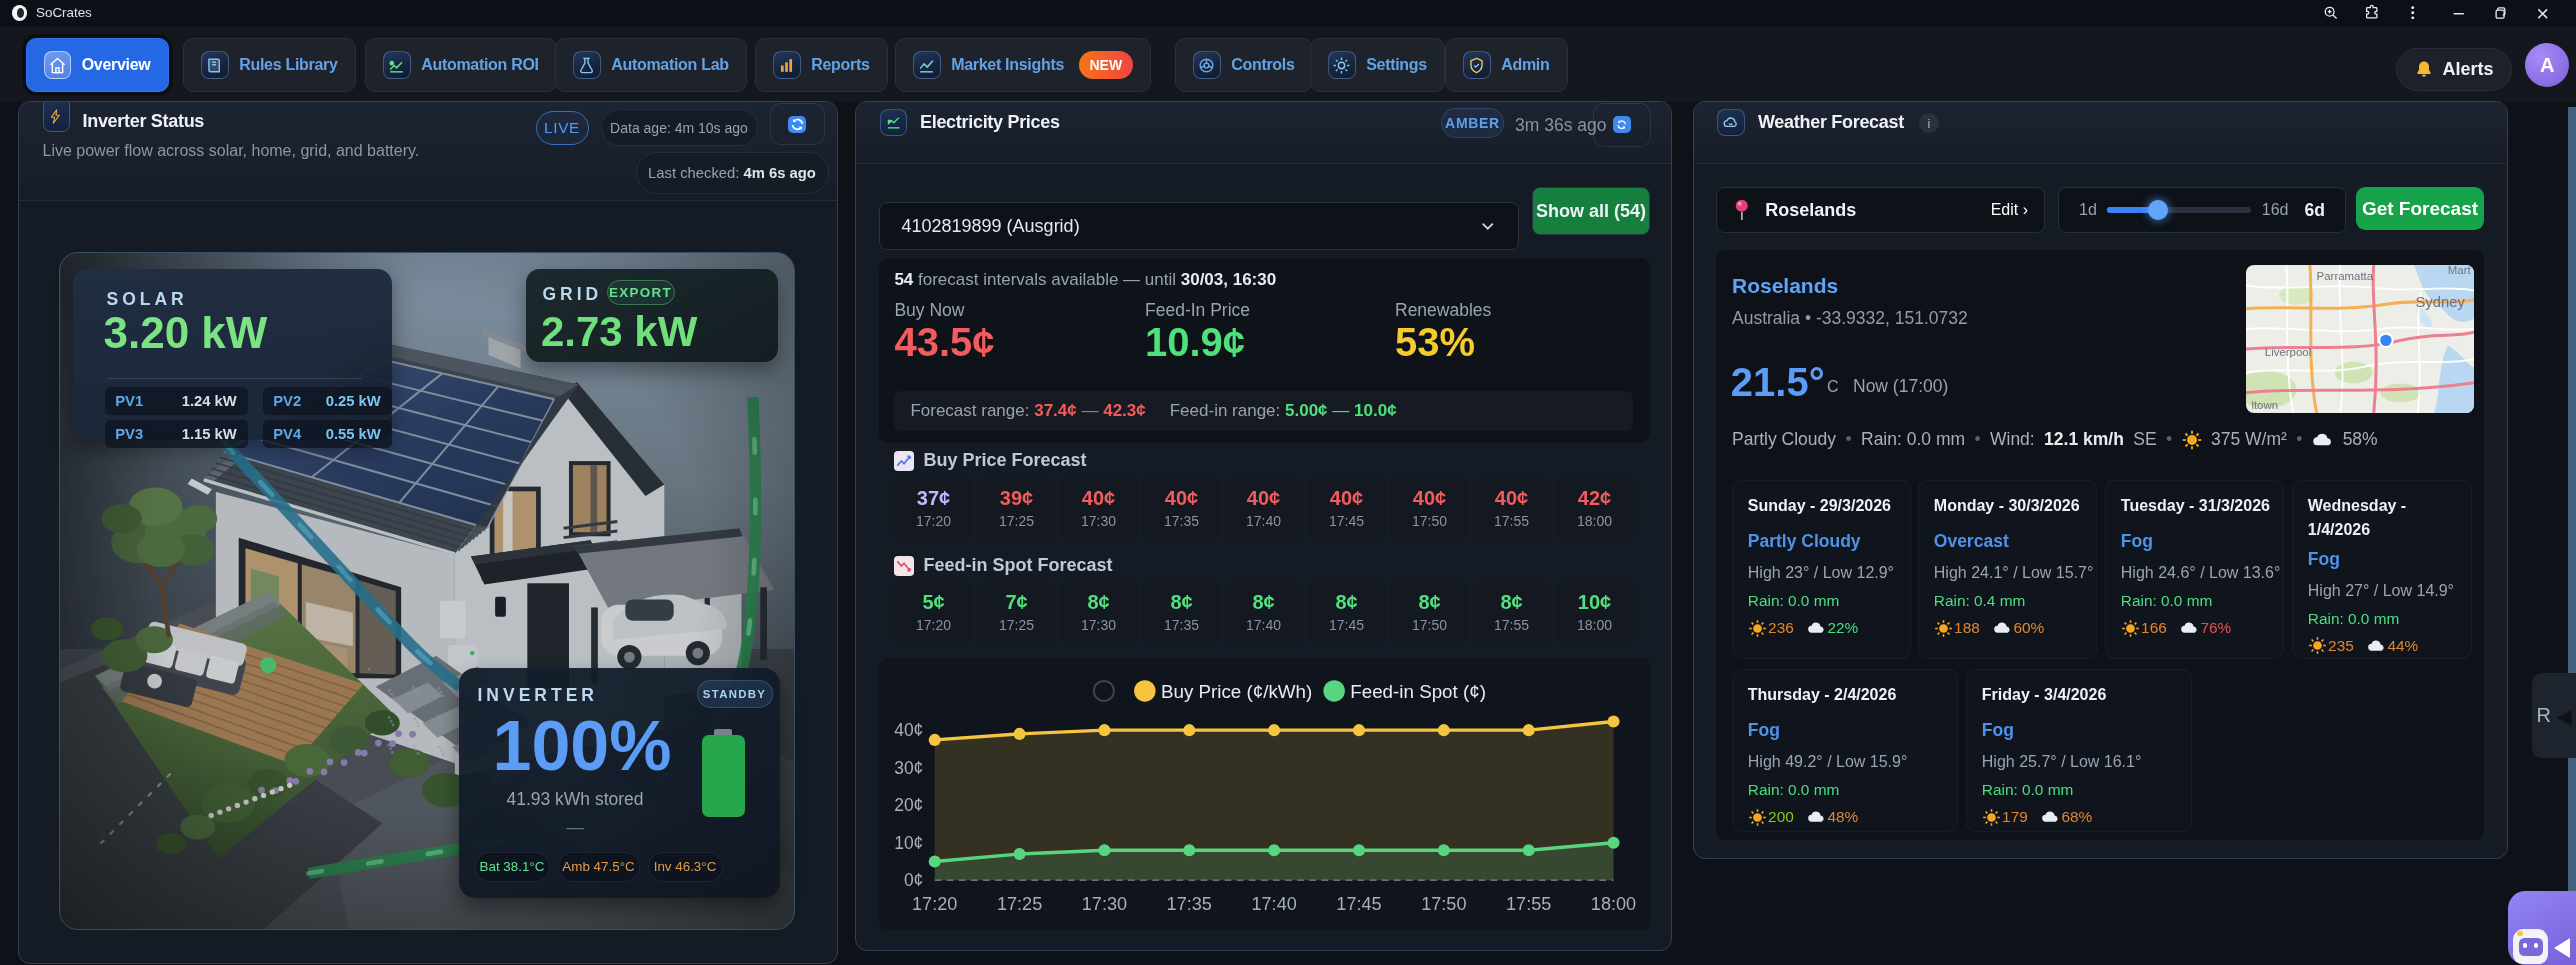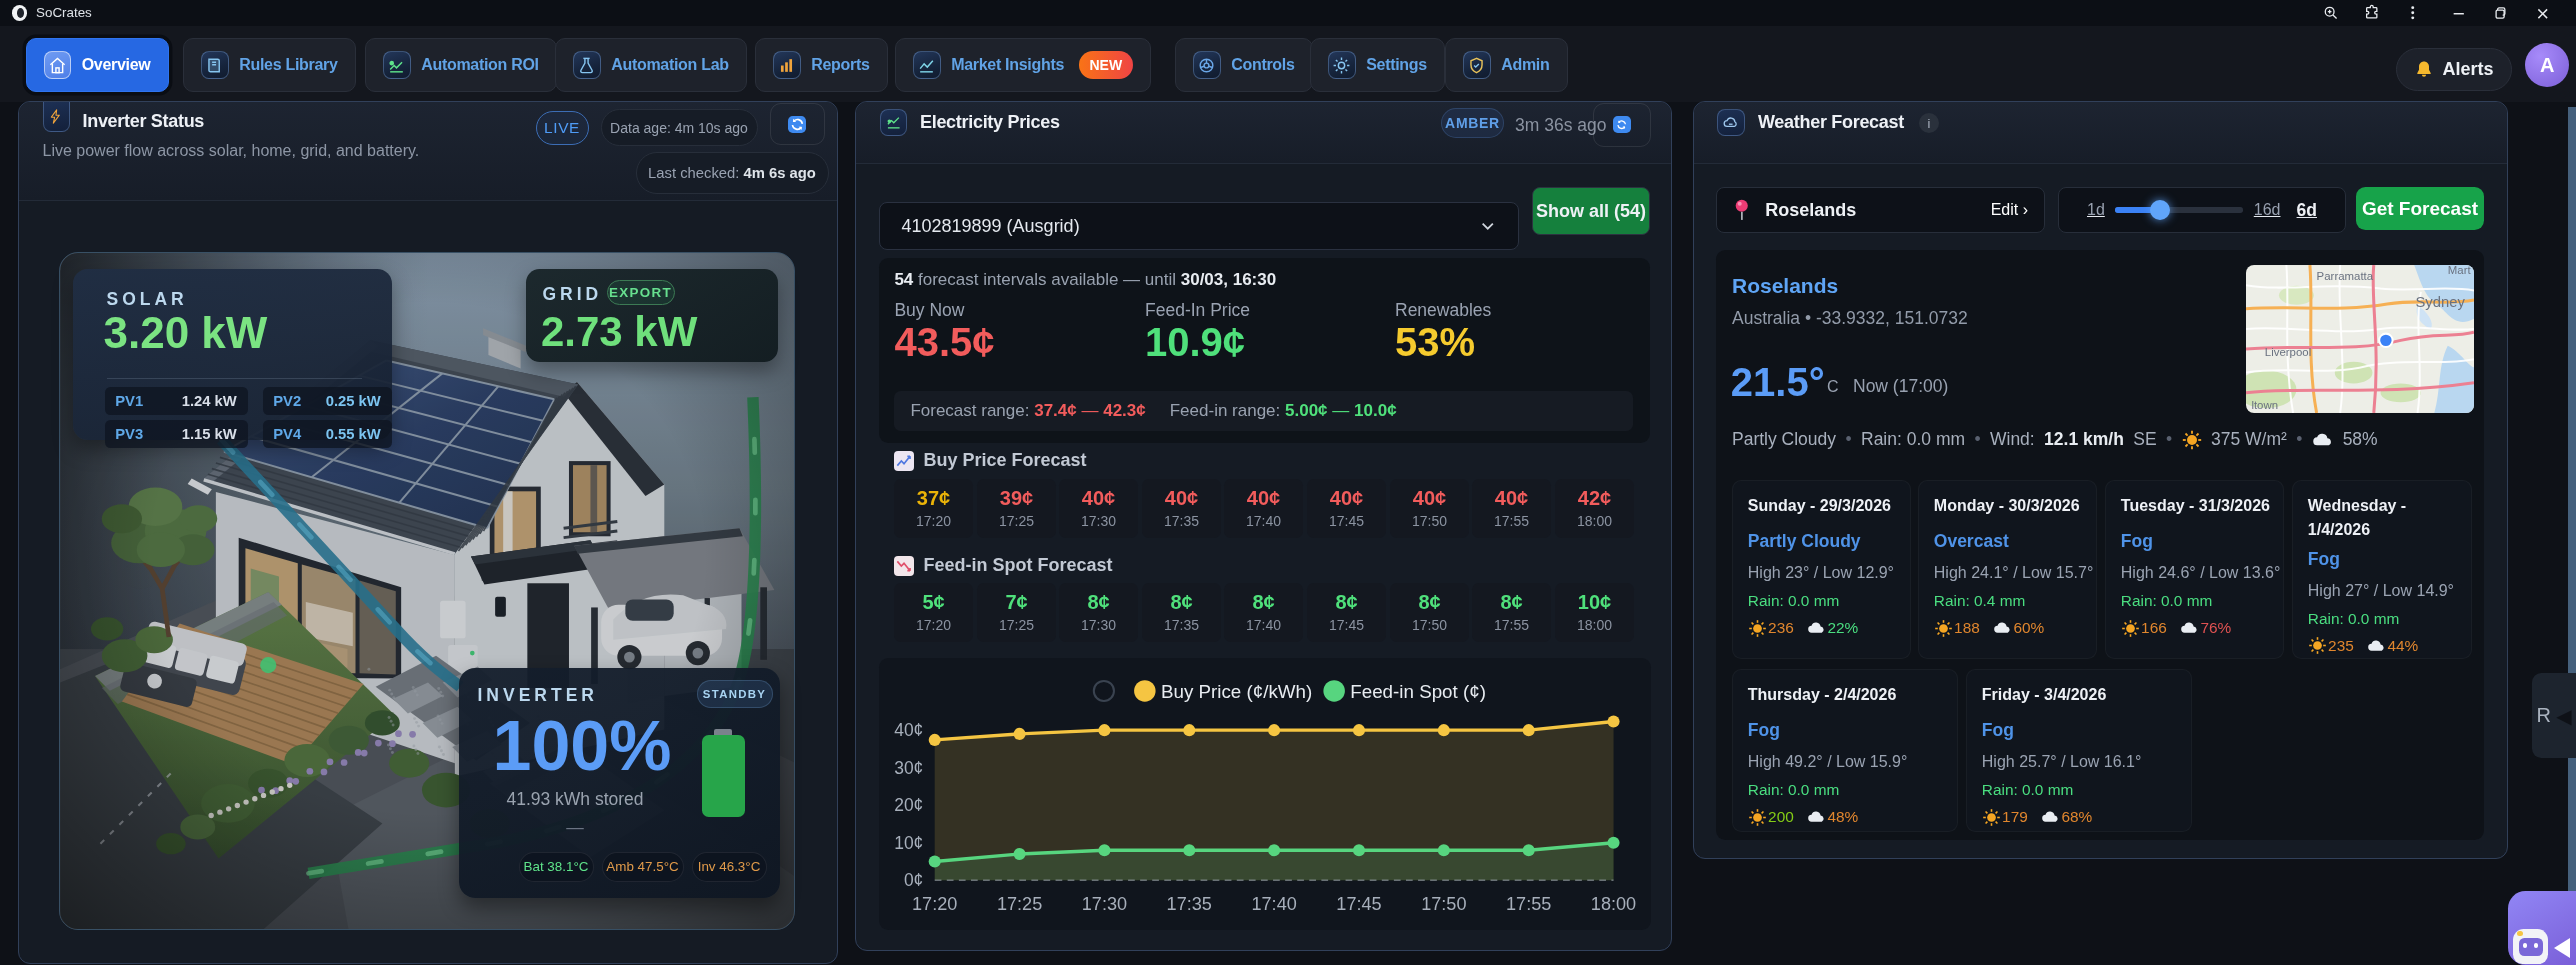--- a/index.html
+++ b/index.html
@@ -50,21 +50,21 @@
     display:flex; align-items:center; justify-content:center; }
   .bluesq { width:17.5px; height:17.5px; border-radius:4.7px; background:#3e8af0; display:flex; align-items:center; justify-content:center; }
 
   
   .ipanel { position:absolute; background:#0e1319; border-radius:9.4px; }
 
   .pvcell { height:28px; background:rgba(13,20,32,.75); border-radius:5.4px; display:flex; align-items:center;
     justify-content:space-between; padding:0 10.7px; font-size:14.8px; font-weight:bold; }
   .pvl { color:#5fa8e8; } .pvv.w { color:#d8dee8; } .pvv.c { color:#7cc4f0; }
   .tpill { height:29.5px; background:rgba(12,19,30,.8); border:0.7px solid rgba(255,255,255,.08); border-radius:671px;
-    display:flex; align-items:center; justify-content:center; font-size:13.4px;margin-left:44px; }
+    display:flex; align-items:center; justify-content:center; font-size:13.4px; }
   .sechead { display:flex; align-items:center; gap:9.4px; font-size:18px; font-weight:bold; color:#c2c9d4; }
   .emoico { display:flex; }
   .dotsep { color:#5a6170; }
   .fcell { position:absolute; width:79px; height:59px; background:#141820; border-radius:6.7px; text-align:center; }
   .fcell .p { margin-top:8px; font-size:20px; font-weight:bold; }
   .fcell .t { margin-top:2.7px; font-size:14px; color:#8b93a1; }
 
   
   #scrollbar { left:2568px; top:107px; width:8px; height:858px; background:#45607c; }
   #rtab { left:2532px; top:673px; width:44px; height:85px; background:#1d242e; border-radius:9.4px 0 0 9.4px;
@@ -577,21 +577,21 @@
 
     <div class="abs sechead" style="left:38px;top:348px;"><span class="emoico">
           <svg width="20" height="20" viewBox="0 0 30 30">
             <rect width="30" height="30" rx="6" fill="#ece6f2"></rect>
             <path d="M5 22l6-7 4 4 9-11" stroke="#4f77e0" stroke-width="2.5" fill="none"></path>
             <path d="M24 8v4m0-4h-4" stroke="#4f77e0" stroke-width="2.5" fill="none"></path>
           </svg>
         </span>Buy Price Forecast</div>
     <div id="buyrow">
         <div class="fcell" style="left:38px;top:377px;">
-          <div class="p" style="color:#eab308;">37¢</div>
+          <div class="p" style="color:#c4b5fd;">37¢</div>
           <div class="t">17:20</div>
         </div>
         <div class="fcell" style="left:121px;top:377px;">
           <div class="p" style="color:#f25c5c;">39¢</div>
           <div class="t">17:25</div>
         </div>
         <div class="fcell" style="left:203px;top:377px;">
           <div class="p" style="color:#f25c5c;">40¢</div>
           <div class="t">17:30</div>
         </div>
@@ -725,21 +725,21 @@
 
     <div class="abs" style="left:22px;top:85px;width:329px;height:46px;background:#0d1118;border:0.7px solid #272e3a;border-radius:8px;display:flex;align-items:center;padding:0 16px;">
       <svg width="17.5" height="23" viewBox="0 0 26 34">
           <circle cx="13" cy="10" r="9" fill="#ec3c74"></circle>
           <circle cx="10" cy="7" r="3" fill="#f98eb4"></circle>
           <rect x="12" y="19" width="2.4" height="12" fill="#b9bec6"></rect>
         </svg>
       <span style="font-size:18px;font-weight:bold;color:#eef1f5;margin-left:14.8px;">Roselands</span>
       <span style="margin-left:auto;font-size:16px;color:#ffffff;">Edit ›</span>
     </div>
-    <div class="abs" style="left:364px;top:85px;width:288px;height:46px;background:#0d1118;border:0.7px solid #272e3a;border-radius:8px;display:flex;align-items:center;padding:0 28px;gap:10.7px;text-decoration:underline;">
+    <div class="abs" style="left:364px;top:85px;width:288px;height:46px;background:#0d1118;border:0.7px solid #272e3a;border-radius:8px;display:flex;align-items:center;padding:0 20px;gap:10.7px;">
       <span style="font-size:16px;color:#98a1b0;">1d</span>
       <span style="position:relative;flex:1;height:5.4px;border-radius:2.7px;background:#2a313d;">
         <span style="position:absolute;left:0;top:0;height:5.4px;width:35%;border-radius:2.7px;background:#3b82f6;"></span>
         <span style="position:absolute;left:35%;top:50%;width:20px;height:20px;border-radius:50%;background:#60a5fa;transform:translate(-50%,-50%);box-shadow:0 0 9.4px rgba(96,165,250,.8);"></span>
       </span>
       <span style="font-size:16px;color:#98a1b0;">16d</span>
       <span style="font-size:17.5px;font-weight:bold;color:#eef1f5;margin-left:5.4px;">6d</span>
     </div>
     <div class="abs" style="left:662px;top:85px;width:128px;height:43px;background:#17a34a;border-radius:9.4px;display:flex;align-items:center;justify-content:center;font-size:19px;font-weight:bold;color:#fff;">Get Forecast</div>
 

